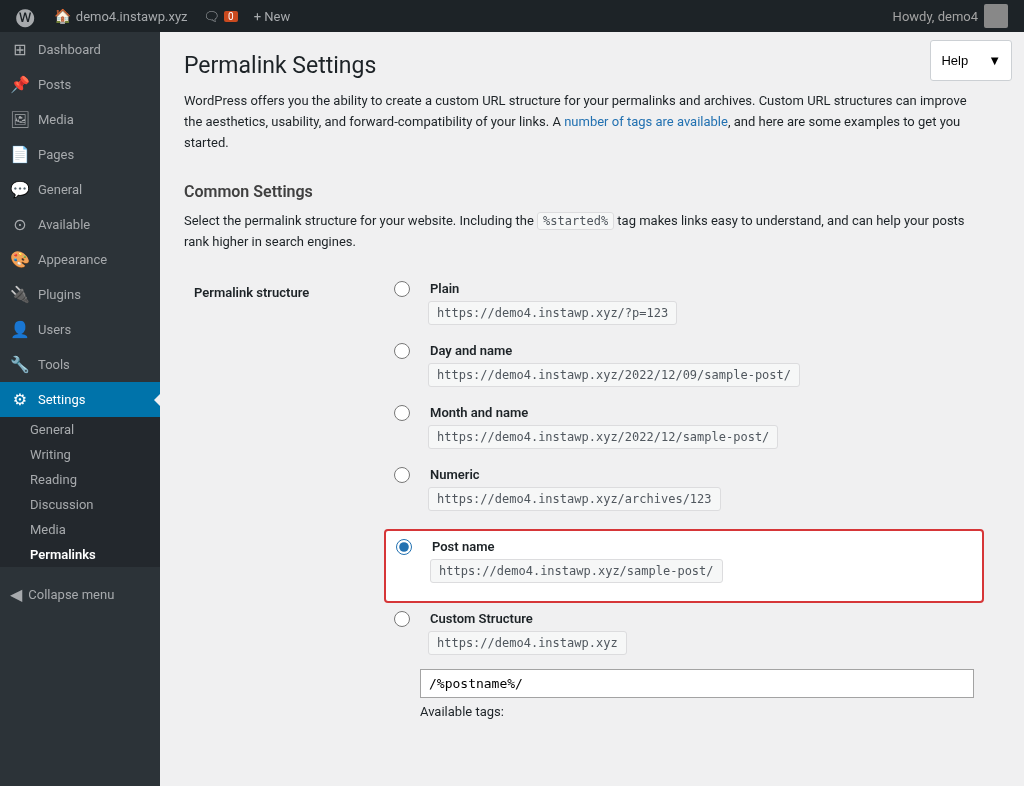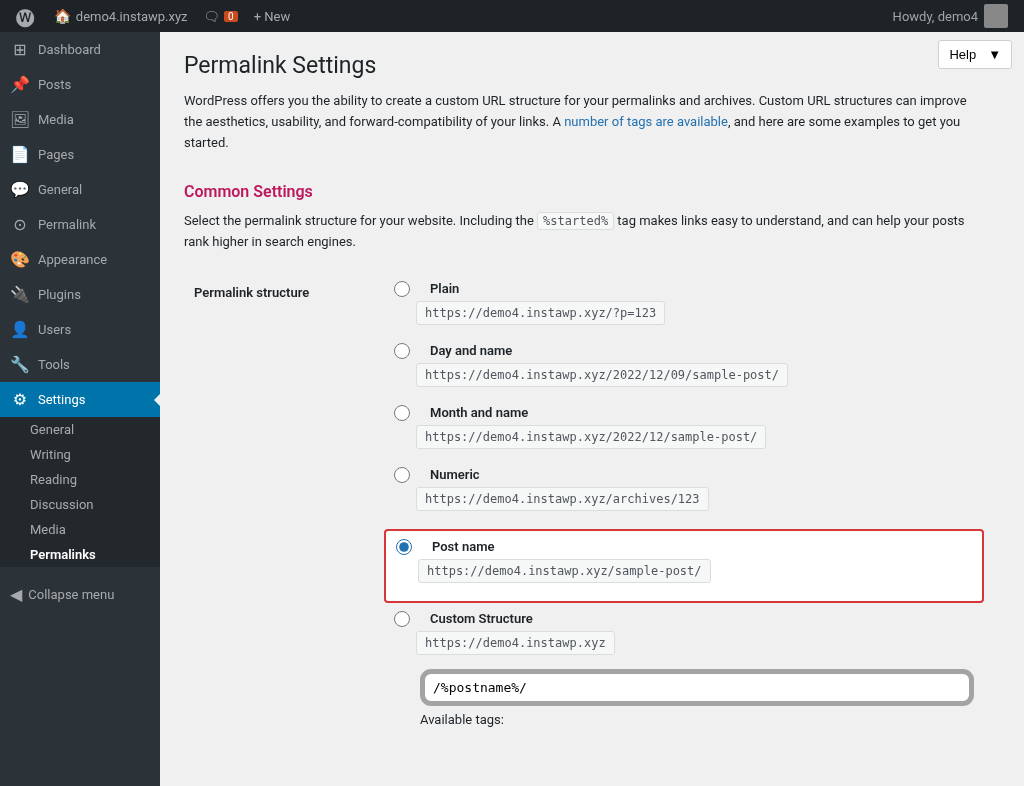--- a/index.html
+++ b/index.html
@@ -27,22 +27,22 @@
     .adminbar-right { margin-left: auto; display: flex; align-items: center; }
     .adminbar-howdy { color: #a3a3a3; padding: 0 8px; display: flex; align-items: center; gap: 6px; }
     .adminbar-avatar { width: 24px; height: 24px; background: #888; border-radius: 2px; display: inline-block; }
     .comments-badge { background: #ca4a1f; color: #fff; border-radius: 2px; padding: 0 4px; font-size: 10px; }
 
     
     .help-btn-container {
       position: fixed; top: 32px; right: 0; padding: 8px 12px; z-index: 99;
     }
     .help-btn {
-      background: #fff; border: 1px solid #ccd0d4; padding: 6px 10px; cursor: pointer;
-      font-size: 13px; border-radius: 3px; display: flex; align-items: center; gap: 12px;
+      background: #fff; border: 1px solid #ccd0d4; padding: 12px 10px; cursor: pointer;
+      font-size: 13px; border-radius: 3px; display: flex; align-items: center; gap: 20px;
     }
 
     
     #wpcontent-wrap { display: flex; margin-top: 32px; min-height: calc(100vh - 32px); }
 
     
     #adminmenu {
       width: 160px; background: #2c3338; flex-shrink: 0;
       min-height: calc(100vh - 32px);
     }
@@ -79,53 +79,53 @@
     .collapse-icon { font-size: 16px; }
 
     
     #main-content {
       flex: 1; padding: 20px 24px 40px; background: #f0f0f1; overflow-y: auto;
     }
     .page-title { font-size: 23px; font-weight: 400; color: #1d2327; margin-bottom: 12px; }
     .description-text { color: #1d2327; font-size: 13px; line-height: 1.6; margin-bottom: 29px; max-width: 800px; }
     .description-text a { color: #2271b1; text-decoration: none; }
 
-    .section-title { font-size: 16px; font-weight: 600; margin-bottom: 10px; color: #be185d; }
+    .section-title { font-size: 16px; font-weight: 600; margin-bottom: 10px; color: #404040; }
 
     .section-desc { font-size: 13px; line-height: 1.6; margin-bottom: 20px; max-width: 800px; }
     .inline-code {
       background: #f6f7f7; border: 1px solid #dcdcde; padding: 1px 5px;
       border-radius: 3px; font-family: monospace; font-size: 12px; color: #50575e;
     }
 
     
     .permalink-table { border-collapse: collapse; width: 100%; max-width: 800px; }
     .permalink-table tr {}
     .permalink-table td { padding: 8px 10px; vertical-align: top; }
     .permalink-table td:first-child { width: 200px; font-weight: 600; padding-top: 12px; font-size: 13px; }
     .option-row { display: flex; align-items: center; gap: 20px; margin-bottom: 4px; }
     .option-row label { font-size: 13px; cursor: pointer; font-weight: 600; }
     .url-example {
       background: #f6f7f7; border: 1px solid #dcdcde; padding: 4px 8px;
       border-radius: 3px; font-family: monospace; font-size: 12px; color: #50575e;
-      margin-left: 22px; margin-bottom: 10px; display: inline-block;
+      margin-left: 34px; margin-bottom: 10px; display: inline-block;
     }
 
     .option-block { margin-bottom: 8px; }
     .option-block.selected-block {
       border: 2px solid #d63638; border-radius: 4px;
       padding: 8px 10px; margin-left: -10px; margin-right: -10px;
       background: #fff;
     }
 
     input[type="radio"] { accent-color: #2271b1; width: 16px; height: 16px; cursor: pointer; }
     input[type="radio"]:checked { accent-color: #2271b1; }
 
     .custom-structure-input {
-      width: 100%; border: 5px solid #a3a3a3; border-radius: 11px;
+      width: 100%; border: 1px solid #a3a3a3; border-radius: 0;
       padding: 6px 8px; font-size: 13px; font-family: monospace;
       margin-left: 26px; margin-top: 4px; width: calc(100% - 26px);
     }
 
     .available-tags { margin-top: 6px; font-size: 13px; margin-left: 26px; }
   </style>
 </head>
 <body>
 
 <div id="wpadminbar">
@@ -175,21 +175,21 @@
     <div class="menu-item">
       <span class="menu-icon">📄</span>
       <span class="menu-item-label">Pages</span>
     </div>
     <div class="menu-item">
       <span class="menu-icon">💬</span>
       <span class="menu-item-label">General</span>
     </div>
     <div class="menu-item">
       <span class="menu-icon">⊙</span>
-      <span class="menu-item-label">Permalink</span>
+      <span class="menu-item-label">Available</span>
     </div>
     <div class="menu-item">
       <span class="menu-icon">🎨</span>
       <span class="menu-item-label">Appearance</span>
     </div>
     <div class="menu-item">
       <span class="menu-icon">🔌</span>
       <span class="menu-item-label">Plugins</span>
     </div>
     <div class="menu-item">

